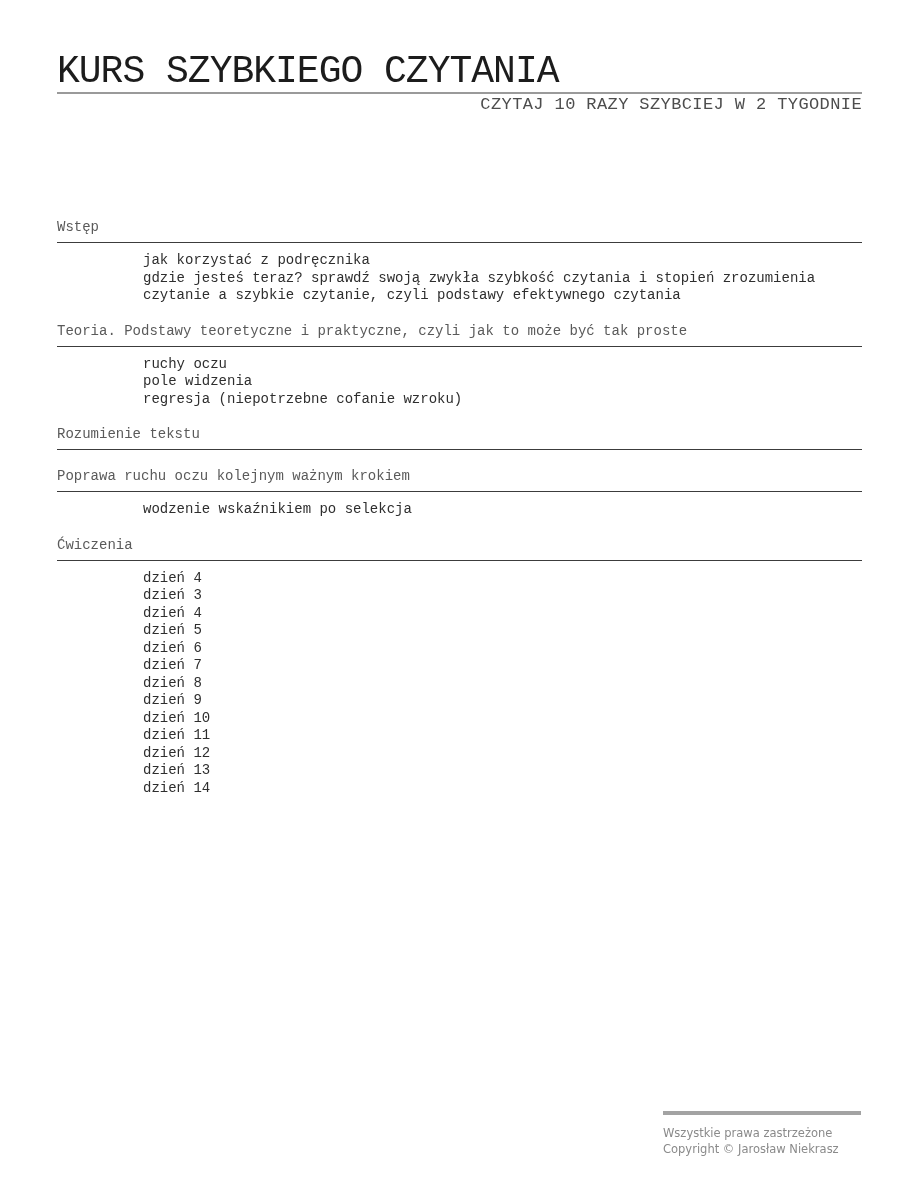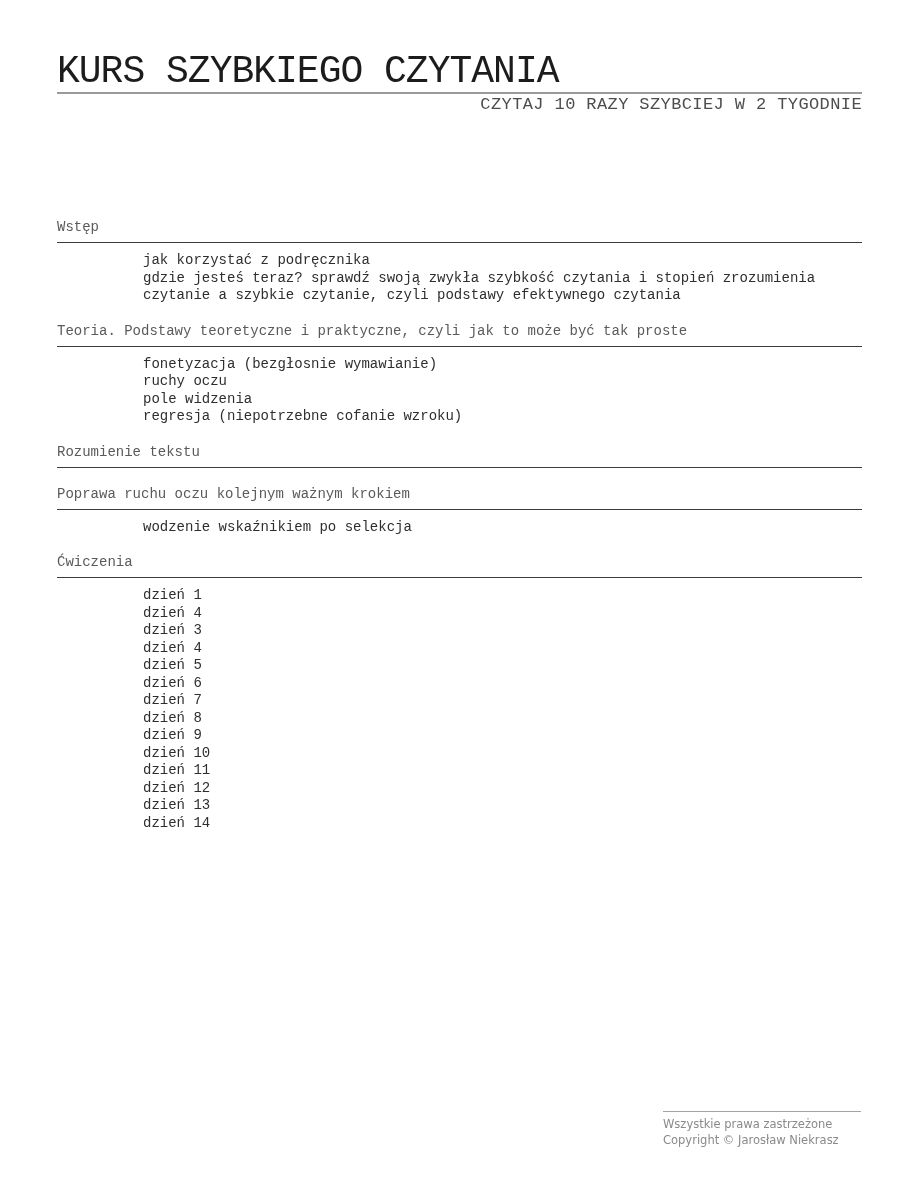--- a/index.html
+++ b/index.html
@@ -64,22 +64,22 @@
     font-size: 14px;
     line-height: 17.5px;
     color: #2e2e2e;
   }
   
   .doc-footer {
     position: absolute;
     top: 1111px;
     left: 663px;
     right: 57px;
-    border-top: 1px solid #a3a3a3;
-    padding-top: 5px;
+    border-top: 4px solid #a3a3a3;
+    padding-top: 11px;
     font-size: 11.5px;
     line-height: 15.5px;
     color: #8a8a8a;
     white-space: nowrap;
   }
 </style>
 </head>
 <body>
 
 <div class="page">
@@ -99,21 +99,20 @@
   <li class="toc-item">gdzie jesteś teraz? sprawdź swoją zwykła szybkość czytania i stopień zrozumienia</li>
 
   <li class="toc-item">czytanie a szybkie czytanie, czyli podstawy efektywnego czytania</li>
 </ul>
   </section>
 
   <section class="toc-section">
     <div class="section-heading">Teoria. Podstawy teoretyczne i praktyczne, czyli jak to może być tak proste</div>
     <hr class="section-rule">
     <ul class="section-items">
-  <li class="toc-item">fonetyzacja (bezgłosnie wymawianie)</li>
 
   <li class="toc-item">ruchy oczu</li>
 
   <li class="toc-item">pole widzenia</li>
 
   <li class="toc-item">regresja (niepotrzebne cofanie wzroku)</li>
 </ul>
   </section>
 
   <section class="toc-section">
@@ -126,21 +125,20 @@
     <hr class="section-rule">
     <ul class="section-items">
   <li class="toc-item">wodzenie wskaźnikiem po selekcja</li>
 </ul>
   </section>
 
   <section class="toc-section">
     <div class="section-heading">Ćwiczenia</div>
     <hr class="section-rule">
     <ul class="section-items">
-  <li class="toc-item">dzień 1</li>
 
   <li class="toc-item">dzień 4</li>
 
   <li class="toc-item">dzień 3</li>
 
   <li class="toc-item">dzień 4</li>
 
   <li class="toc-item">dzień 5</li>
 
   <li class="toc-item">dzień 6</li>

